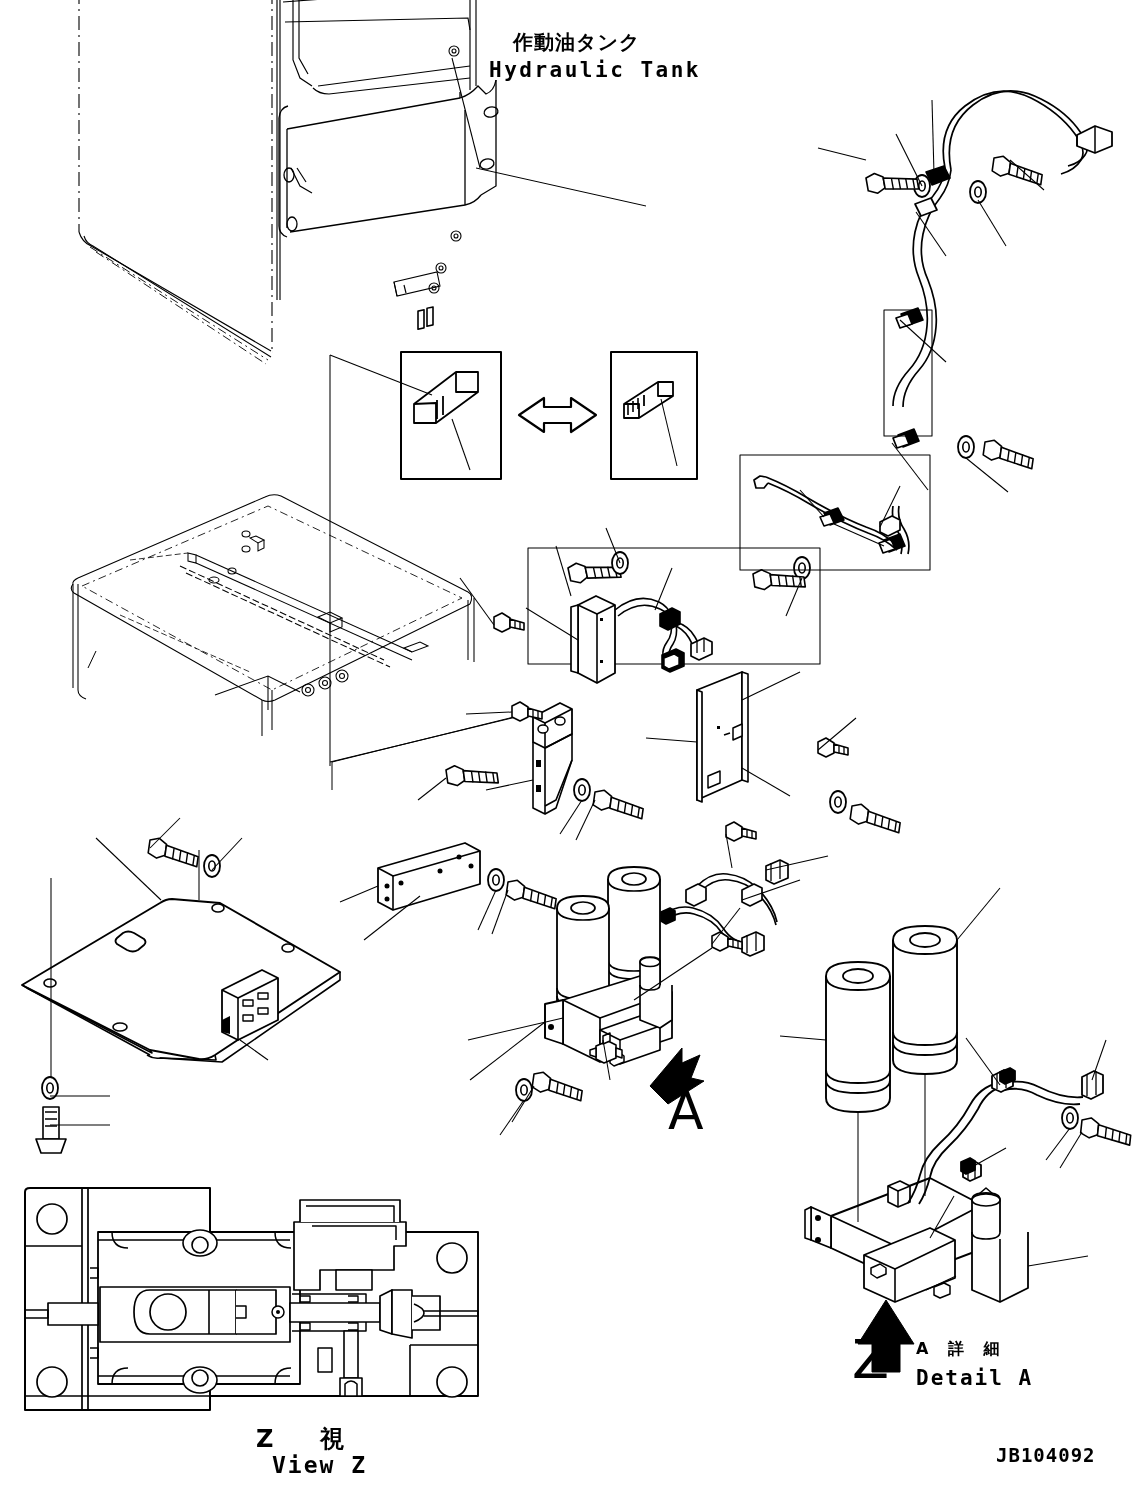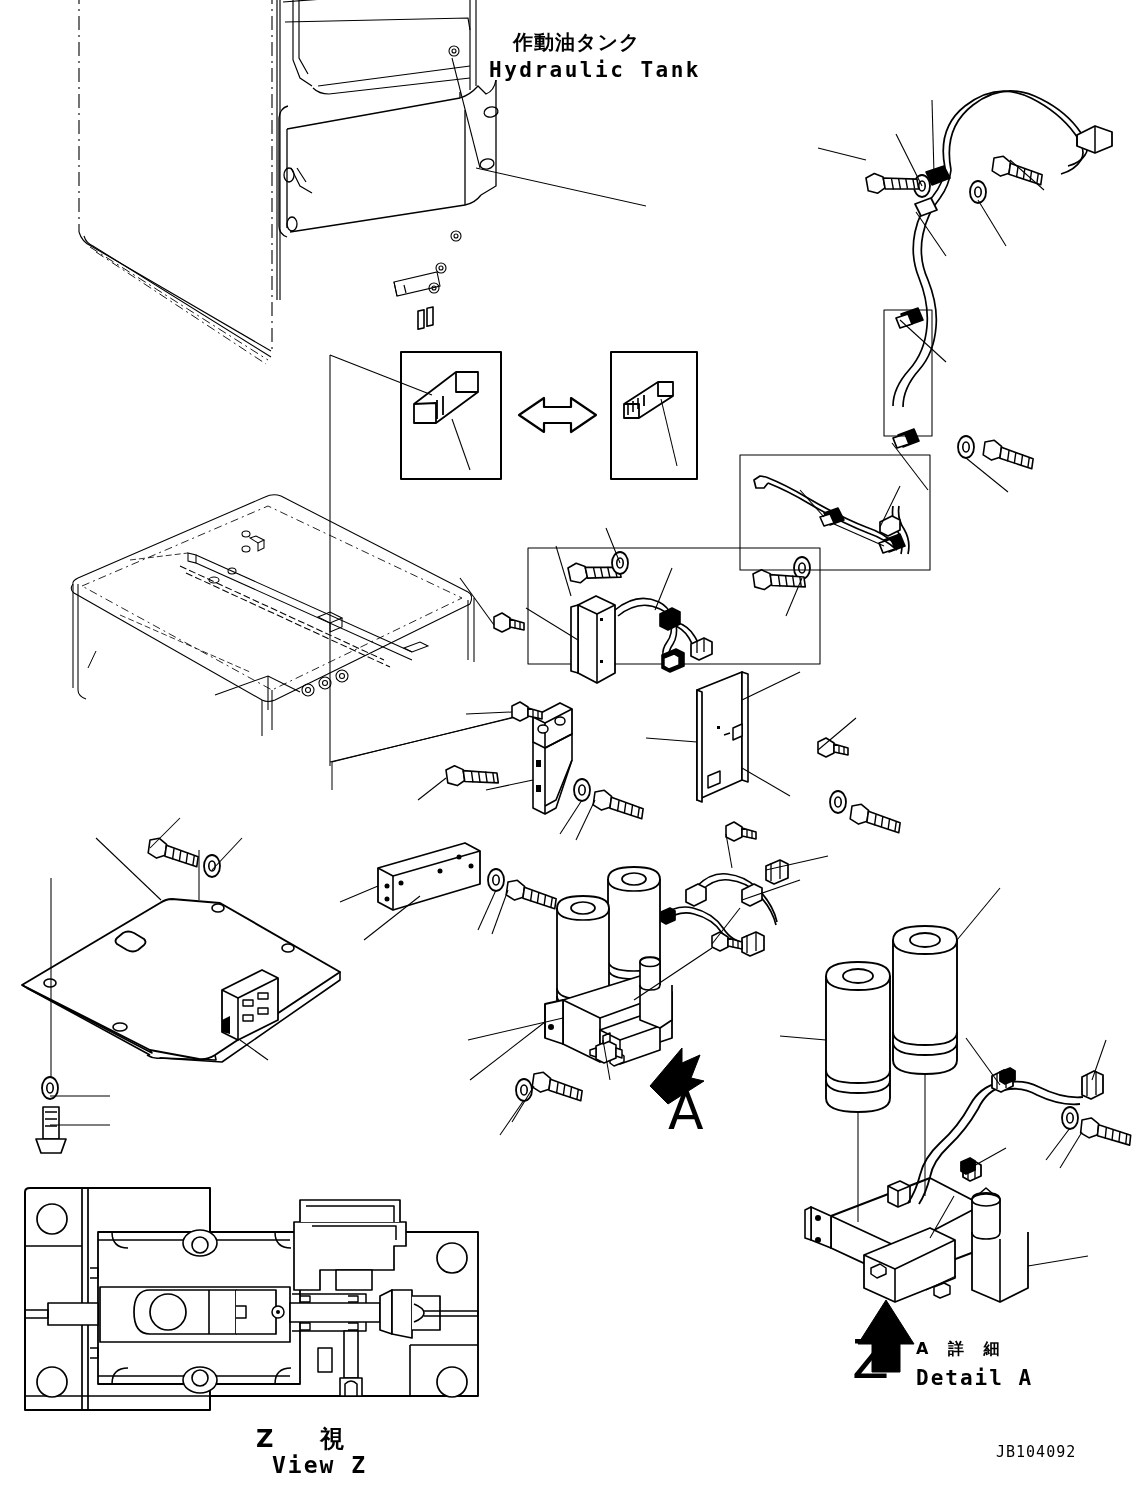--- a/index.html
+++ b/index.html
@@ -22,21 +22,21 @@
   .view-en{font-size:23px;font-weight:bold;letter-spacing:2px;}
 
   .detail-jp{font-size:16px;font-weight:bold;letter-spacing:7px;
     font-family:"DejaVu Sans","Liberation Sans",sans-serif;}
   .detail-en{font-size:21px;font-weight:bold;letter-spacing:2px;}
 
   .secmark{font-size:54px;font-weight:normal;line-height:1;
     font-family:"DejaVu Sans","Liberation Sans",sans-serif;}
   .secmark-a{font-size:52px;font-weight:normal;line-height:1;
     font-family:"DejaVu Sans","Liberation Sans",sans-serif;}
-  .dwgno{font-size:15px;letter-spacing:1px;}
+  .dwgno{font-size:19px;letter-spacing:1px;font-weight:bold;}
 </style>
 </head>
 <body>
 
 <div id="sheet">
 
   <svg class="layer" viewBox="0 0 1143 1491" xmlns="http://www.w3.org/2000/svg">
     <g fill="none" stroke="#000" stroke-width="1.1">
 
       <g stroke-dasharray="14 5 2 5">

